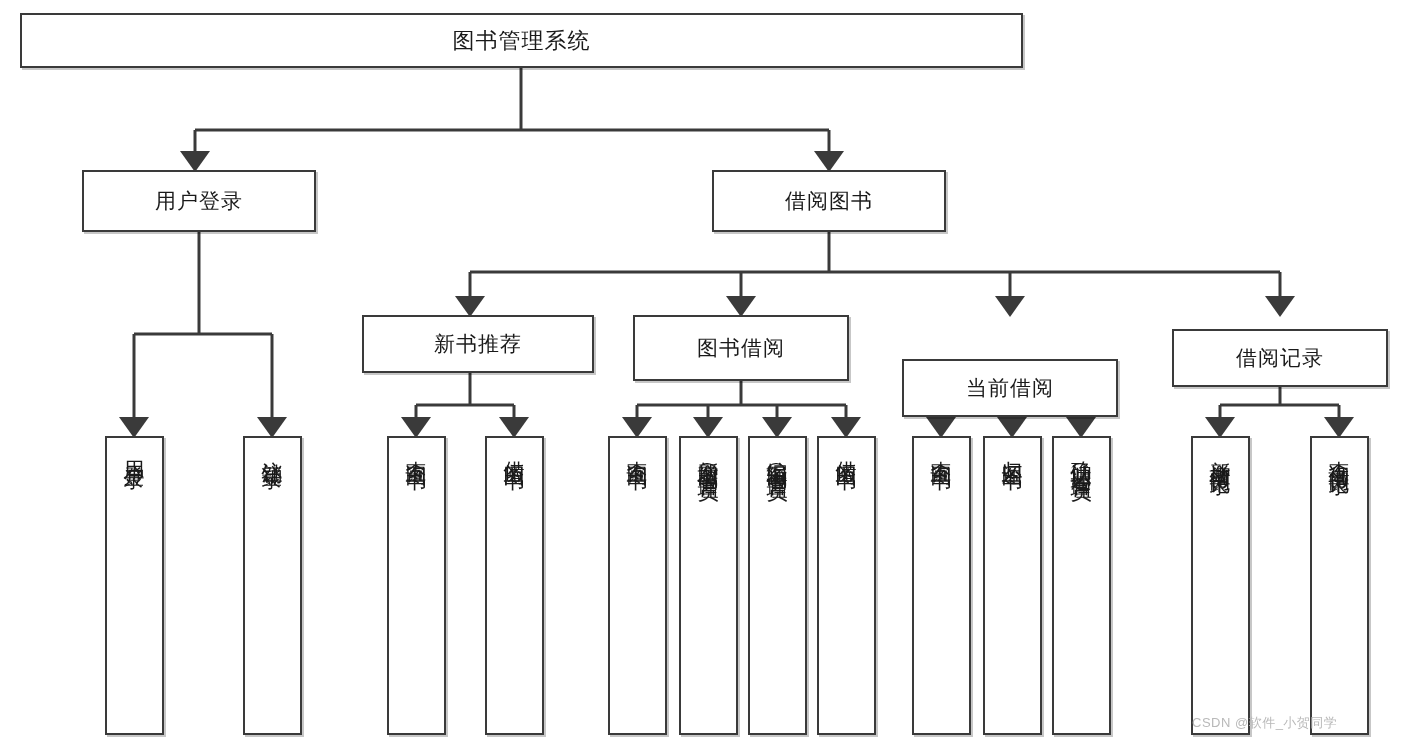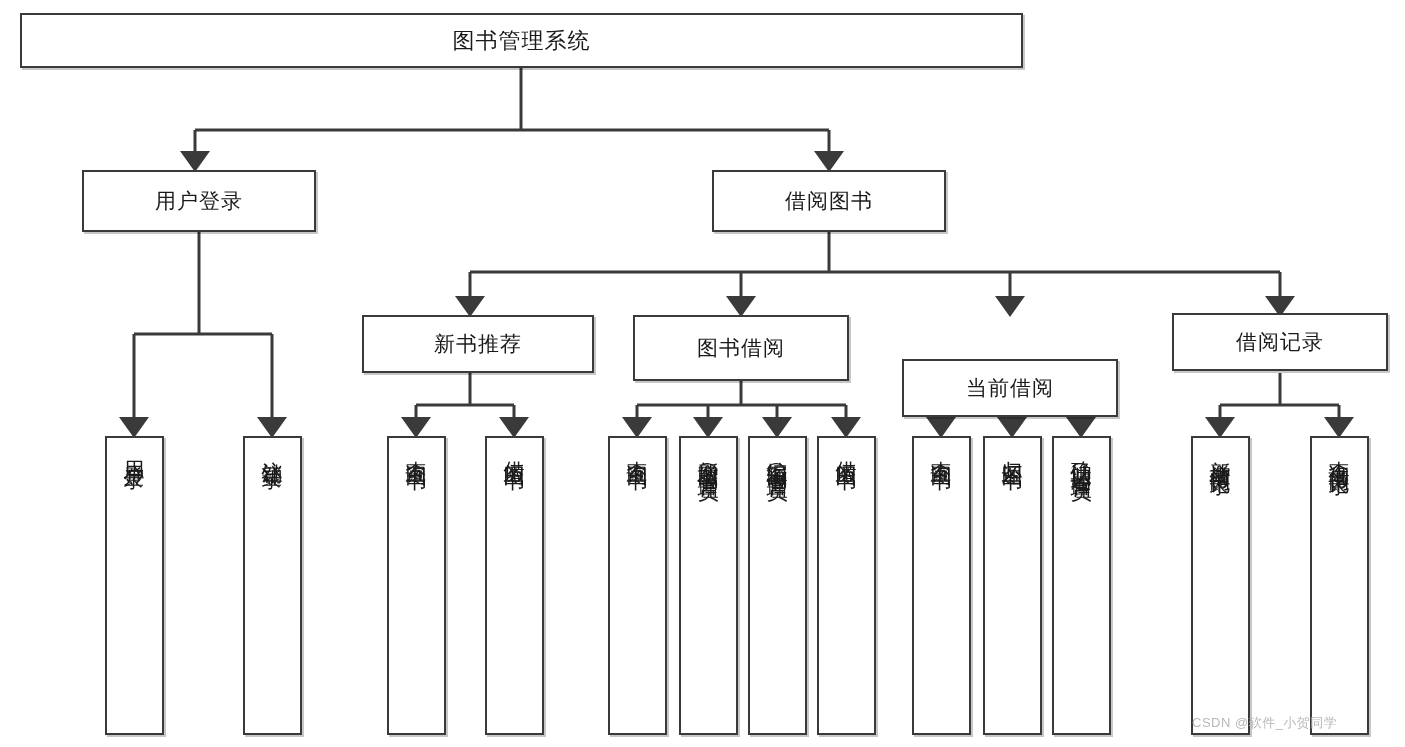--- a/index.html
+++ b/index.html
@@ -130,21 +130,21 @@
       </div>
       <div class="node" style="left: 362px; top: 315px; width: 232px; height: 58px;">
         <span class="lbl">新书推荐</span>
       </div>
       <div class="node" style="left: 633px; top: 315px; width: 216px; height: 66px;">
         <span class="lbl">图书借阅</span>
       </div>
       <div class="node" style="left: 902px; top: 315px; width: 216px; height: 58px; margin-top: 44px;">
         <span class="lbl">当前借阅</span>
       </div>
-      <div class="node" style="left: 1172px; top: 313px; width: 216px; height: 58px;">
+      <div class="node" style="left: 1172px; top: 329px; width: 216px; height: 58px;">
         <span class="lbl">借阅记录</span>
       </div>
       <div class="node vertical" style="left: 105px; top: 436px; width: 59px; height: 299px;">
         <span class="lbl">用户登录</span>
       </div>
       <div class="node vertical" style="left: 243px; top: 436px; width: 59px; height: 299px;">
         <span class="lbl">注销登录</span>
       </div>
       <div class="node vertical" style="left: 387px; top: 436px; width: 59px; height: 299px;">
         <span class="lbl">查询图书</span>

